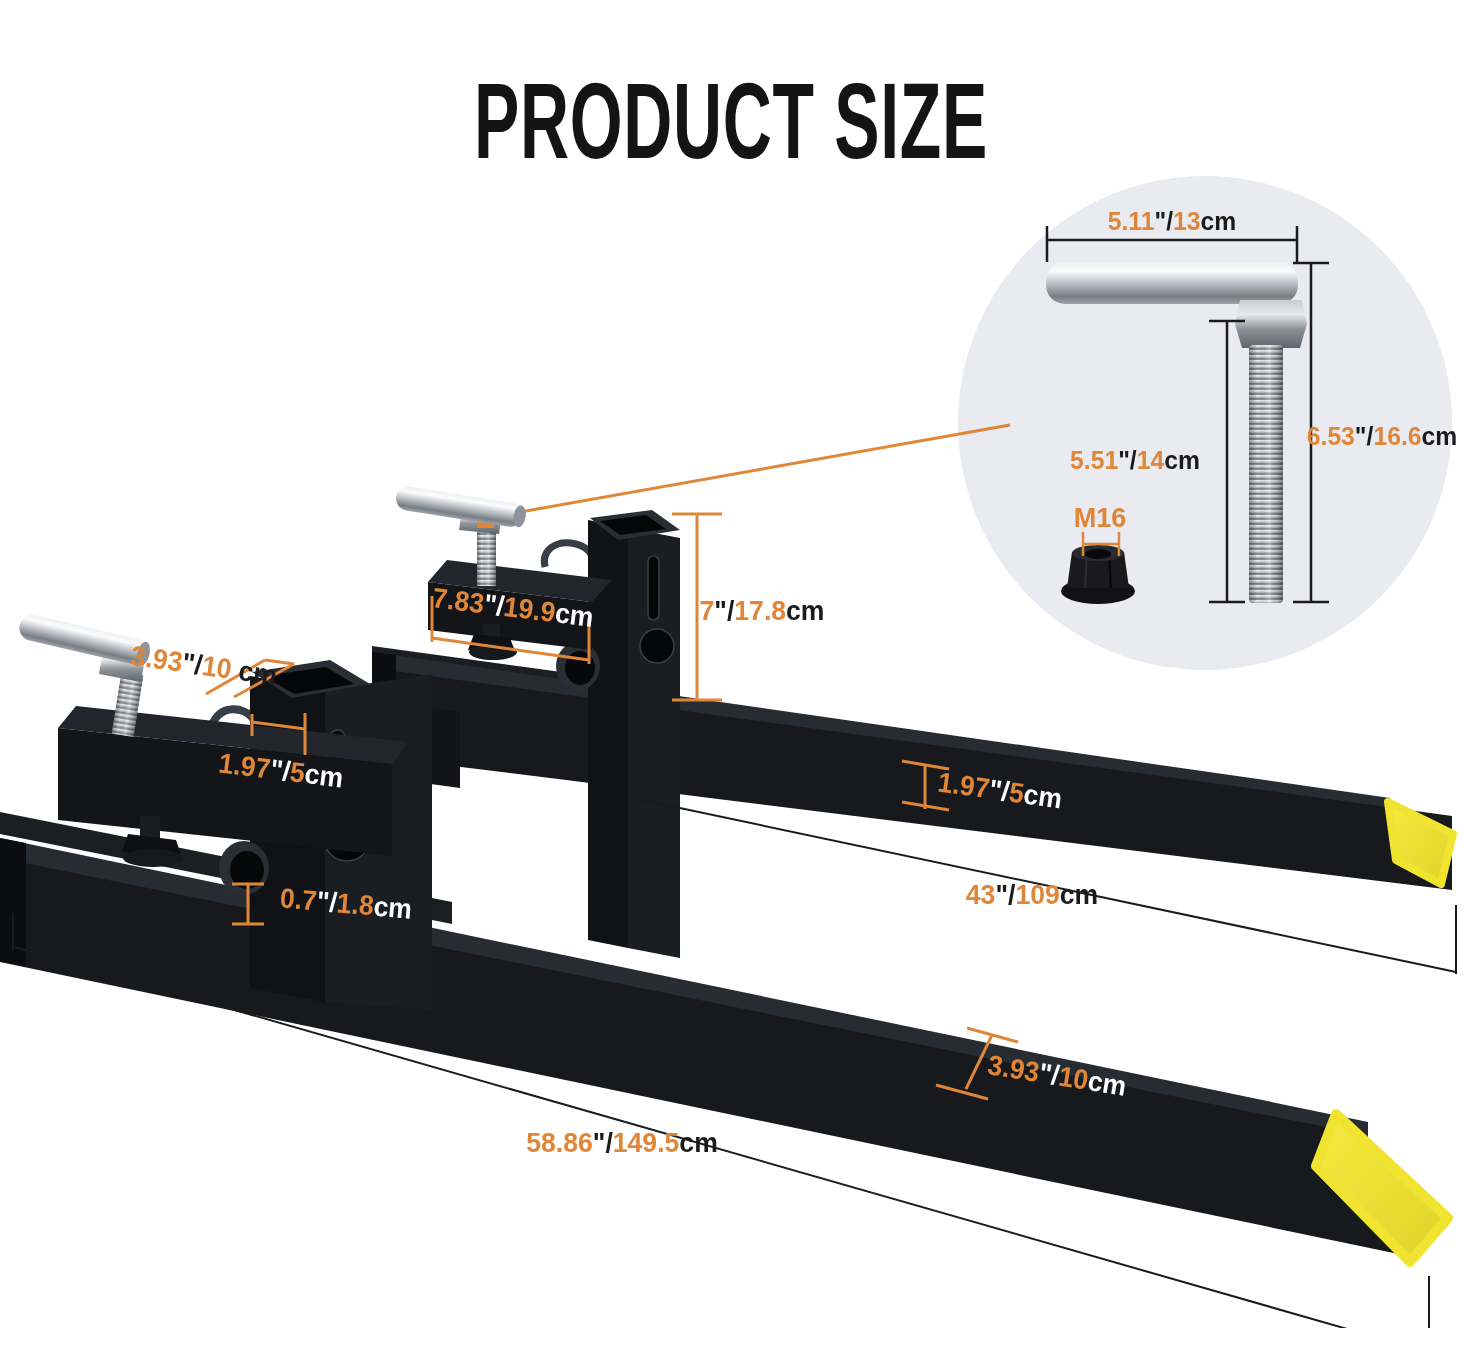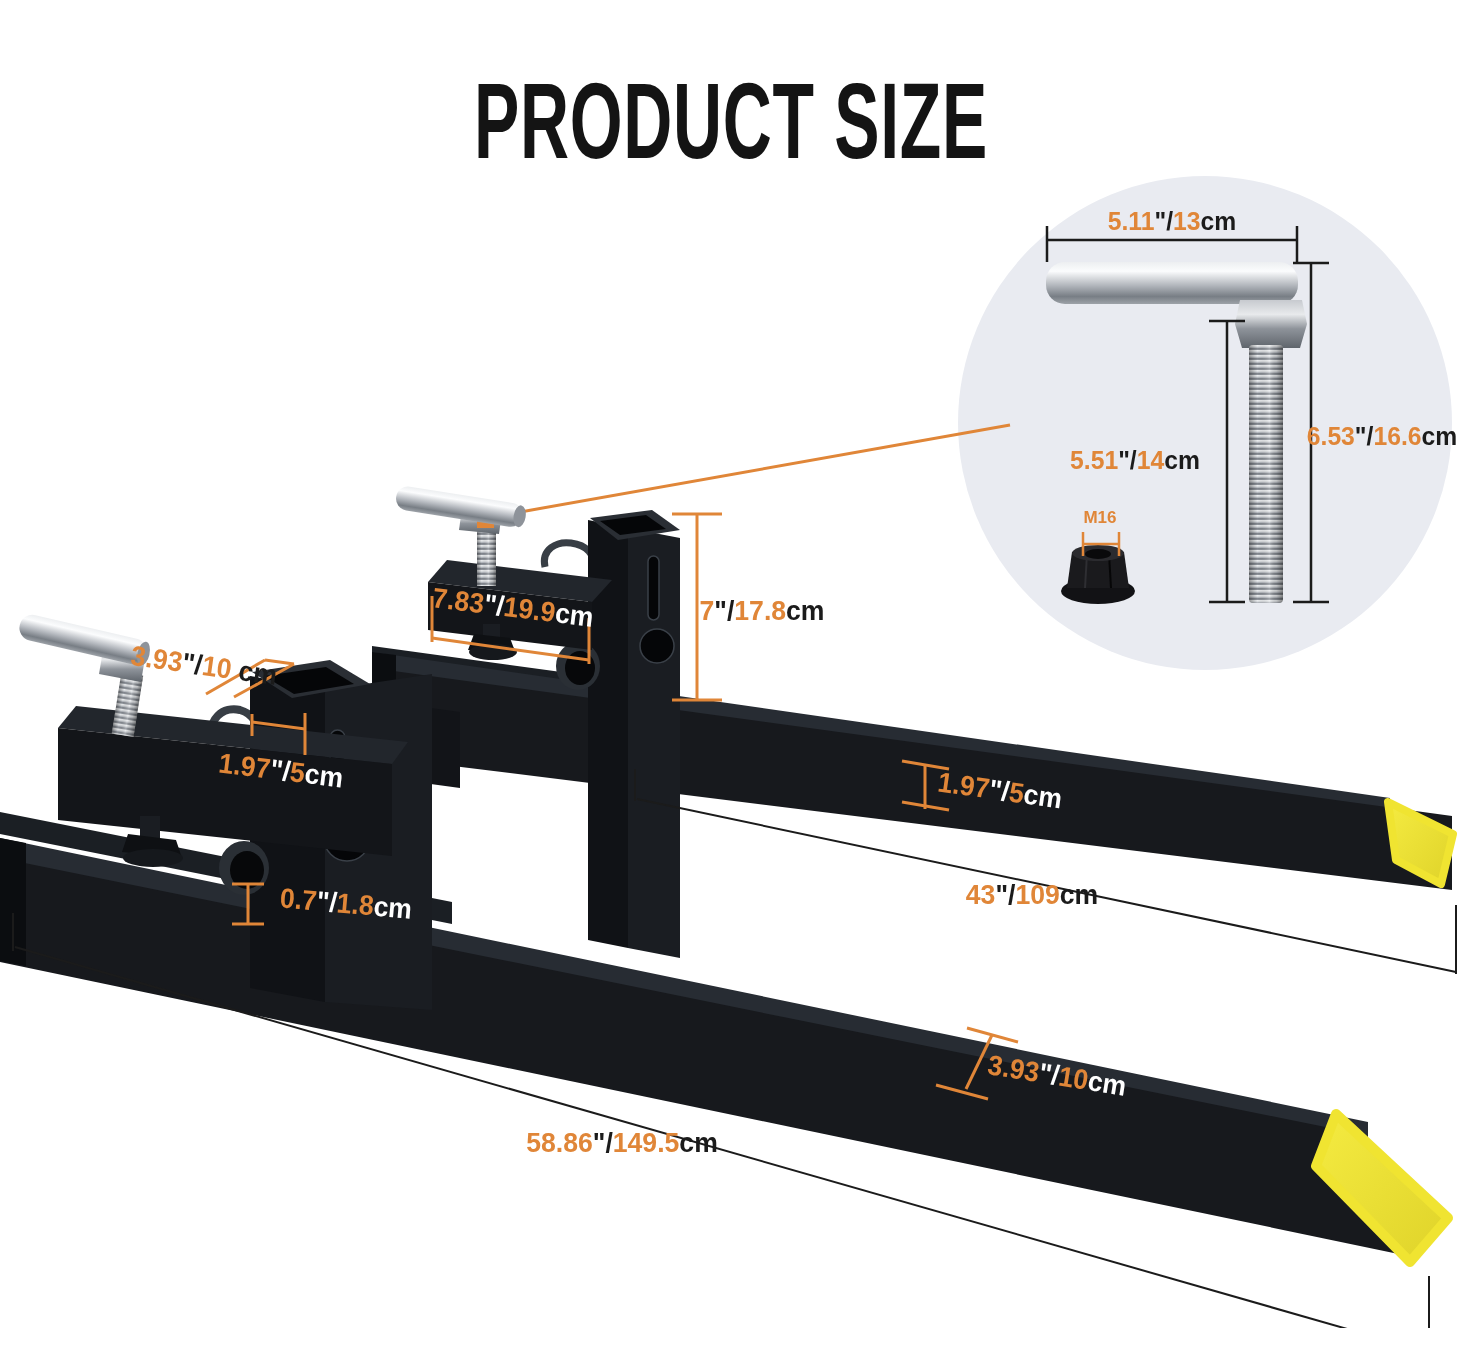--- a/index.html
+++ b/index.html
@@ -5,21 +5,21 @@
   html,body{margin:0;padding:0;background:#fff;}
   #stage{position:relative;width:1463px;height:1328px;overflow:hidden;background:#fff;
          font-family:"Liberation Sans",sans-serif;}
   #scene{position:absolute;left:0;top:0;}
   #page-title{position:absolute;left:731px;top:57px;transform:translate(-50%,-50%) scale(0.70,1.1);
       font-size:97px;font-weight:800;letter-spacing:1px;color:#141414;white-space:nowrap;}
   .dim{position:absolute;font-weight:700;font-size:28px;white-space:nowrap;color:#1B1B1B;}
   .dim .n{color:var(--accent,#E08638);}
   .dim.on-dark{color:#ffffff;}
   .dim.sm{font-size:26px;}
-  .dim.accent-only{color:var(--accent,#E08638);font-size:17px;}
+  .dim.accent-only{color:var(--accent,#E08638);font-size:27px;}
 </style>
 </head>
 <body>
 
 <div id="stage">
 
   <svg id="scene" width="1463" height="1360" viewBox="0 0 1463 1360">
     <defs>
       <linearGradient id="mh" x1="0" y1="0" x2="0" y2="1">
         <stop offset="0" stop-color="#EDEFF1"></stop>

